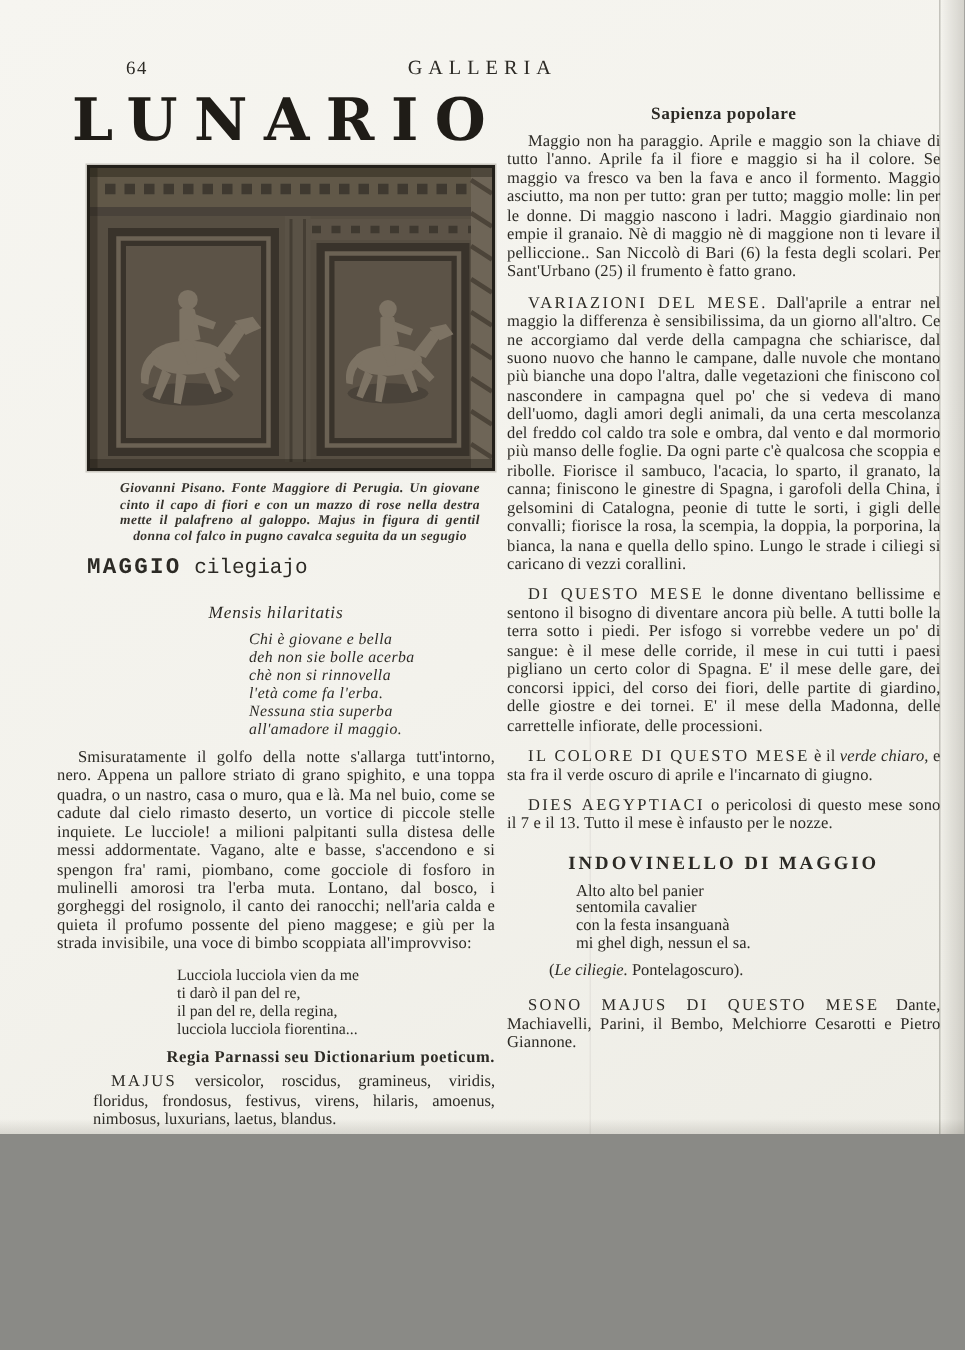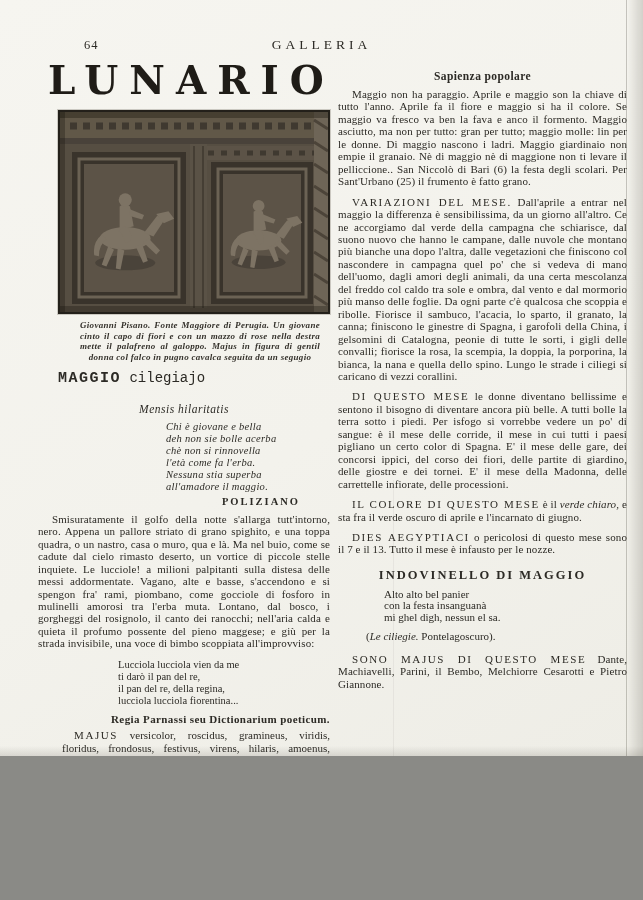--- a/index.html
+++ b/index.html
@@ -128,21 +128,20 @@
     <div class="motto">Mensis hilaritatis</div>
 
     <div class="poem poem-poliziano">
       <div>Chi è giovane e bella</div>
       <div>deh non sie bolle acerba</div>
       <div>chè non si rinnovella</div>
       <div>l'età come fa l'erba.</div>
       <div>Nessuna stia superba</div>
       <div>all'amadore il maggio.</div>
     </div>
-    <div class="sig">POLIZIANO</div>
 
 
     <p class="body-par">Smisuratamente il golfo della notte s'allarga tutt'intorno, nero. Appena un pallore striato di grano spighito, e una toppa quadra, o un nastro, casa o muro, qua e là. Ma nel buio, come se cadute dal cielo rimasto deserto, un vortice di piccole stelle inquiete. Le lucciole! a milioni palpitanti sulla distesa delle messi addormentate. Vagano, alte e basse, s'accendono e si spengon fra' rami, piombano, come gocciole di fosforo in mulinelli amorosi tra l'erba muta. Lontano, dal bosco, i gorgheggi del rosignolo, il canto dei ranocchi; nell'aria calda e quieta il profumo possente del pieno maggese; e giù per la strada invisibile, una voce di bimbo scoppiata all'improvviso:</p>
 
     <div class="poem poem-lucciola">
       <div>Lucciola lucciola vien da me</div>
       <div>ti darò il pan del re,</div>
       <div>il pan del re, della regina,</div>
       <div>lucciola lucciola fiorentina...</div>
     </div>
@@ -165,20 +164,21 @@
     <p class="body-par" style="margin-top:8px"><span class="lead">DI QUESTO MESE</span> <span>le donne diventano bellissime e sentono il bisogno di diventare ancora più belle. A tutti bolle la terra sotto i piedi. Per isfogo si vorrebbe vedere un po' di sangue: è il mese delle corride, il mese in cui tutti i paesi pigliano un certo color di Spagna. E' il mese delle gare, dei concorsi ippici, del corso dei fiori, delle partite di giardino, delle giostre e dei tornei. E' il mese della Madonna, delle carrettelle infiorate, delle processioni.</span></p>
 
     <p class="body-par" style="margin-top:8px"><span class="lead">IL COLORE DI QUESTO MESE</span> <span>è il</span> <span class="colore-italic">verde chiaro,</span> <span>e sta fra il verde oscuro di aprile e l'incarnato di giugno.</span></p>
 
     <p class="body-par" style="margin-top:8px"><span class="lead">DIES AEGYPTIACI</span> <span>o pericolosi di questo mese sono il 7 e il 13. Tutto il mese è infausto per le nozze.</span></p>
 
     <h3 class="indovinello-title">INDOVINELLO DI MAGGIO</h3>
 
     <div class="poem poem-indovinello">
       <div>Alto alto bel panier</div>
+      <div>sentomila cavalier</div>
       <div>con la festa insanguanà</div>
       <div>mi ghel digh, nessun el sa.</div>
     </div>
 
     <p class="solution"><span>(</span><span class="colore-italic">Le ciliegie.</span> <span>Pontelagoscuro).</span></p>
 
     <p class="body-par" style="margin-top:11px"><span class="lead">SONO MAJUS DI QUESTO MESE</span> <span>Dante, Machiavelli, Parini, il Bembo, Melchiorre Cesarotti e Pietro Giannone.</span></p>
   </div>
 
   <div class="fold-line"></div>

